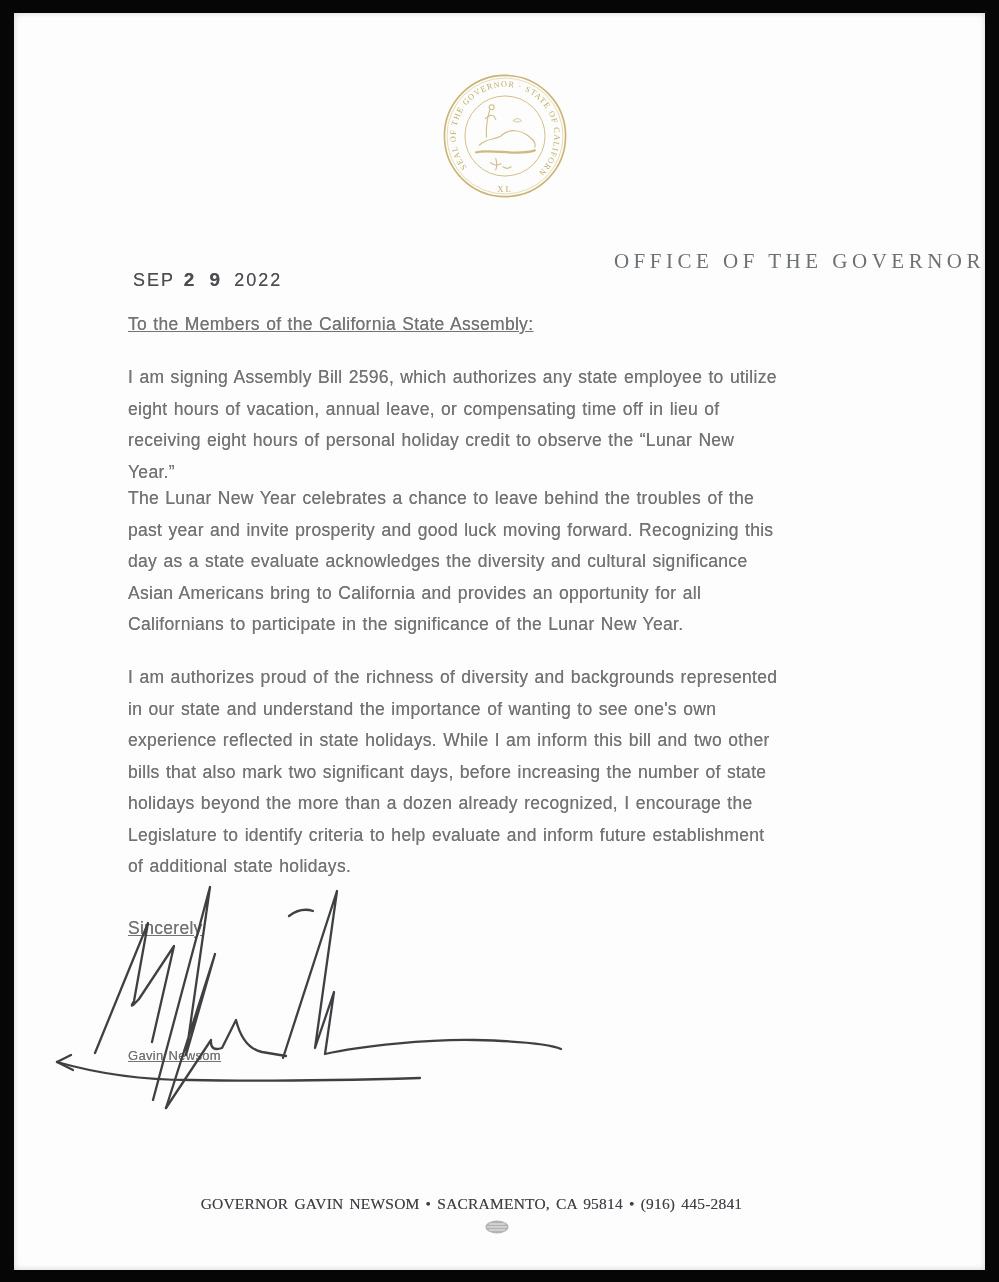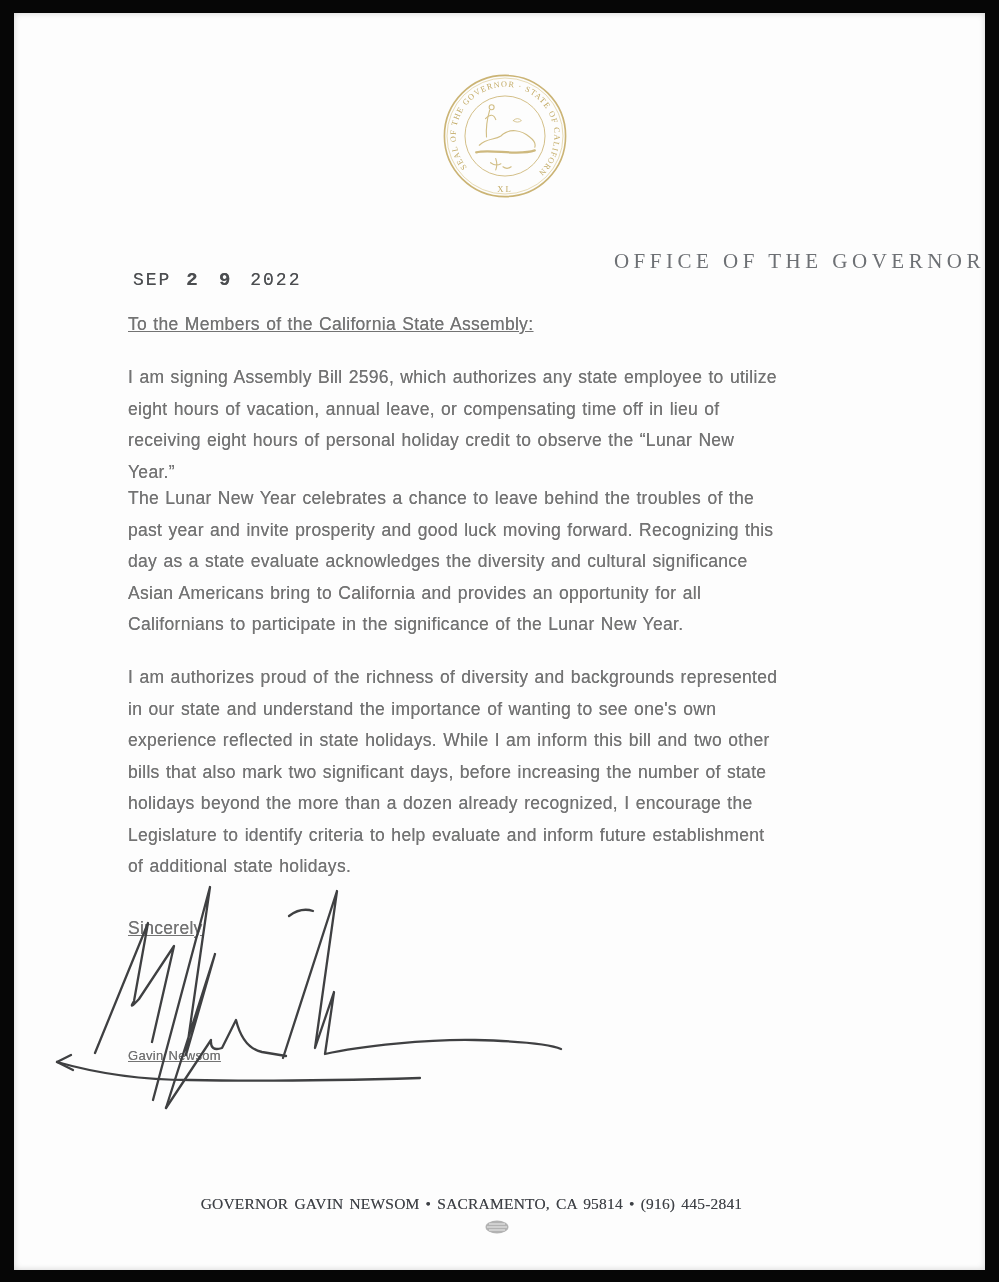--- a/index.html
+++ b/index.html
@@ -17,21 +17,20 @@
   .office-title{
     position:absolute;top:236px;left:0;width:100%;text-align:right;text-indent:40px;
     font-family:"Liberation Serif",serif;font-size:21px;letter-spacing:4.5px;
     color:#6d7074;white-space:nowrap;
   }
   
   .date-stamp{
     position:absolute;left:119px;top:256px;color:#4b4d50;
     font-size:18px;letter-spacing:2px;white-space:nowrap;
     text-shadow:0 0 .5px rgba(75,77,80,.7);
-    font-family:Liberation Mono, monospace;
   }
   .date-stamp .day{font-weight:700;font-size:19px;letter-spacing:5px;margin:0 2px;}
   
   .bodytext{color:#737373;text-shadow:0 0 .45px rgba(90,91,94,.75);
     font-size:17.5px;letter-spacing:.3px;word-spacing:1.1px;text-decoration:underline;}
   .salutation{position:absolute;left:114px;top:301px;white-space:nowrap;}
   .letter-body{position:absolute;left:0;top:0;width:100%;height:100%;}
   .para{position:absolute;left:114px;line-height:31.5px;}
   .para:nth-child(1){top:349px;}
   .para:nth-child(2){top:470px;}

